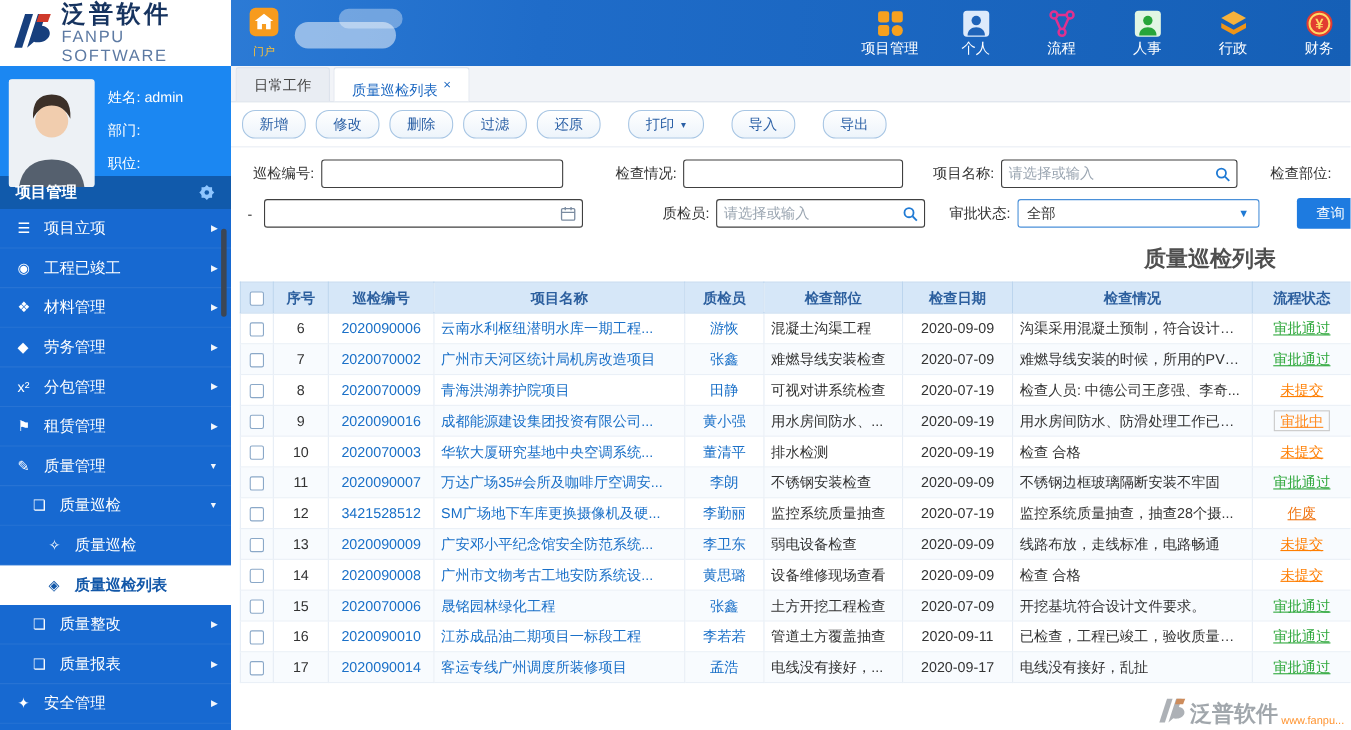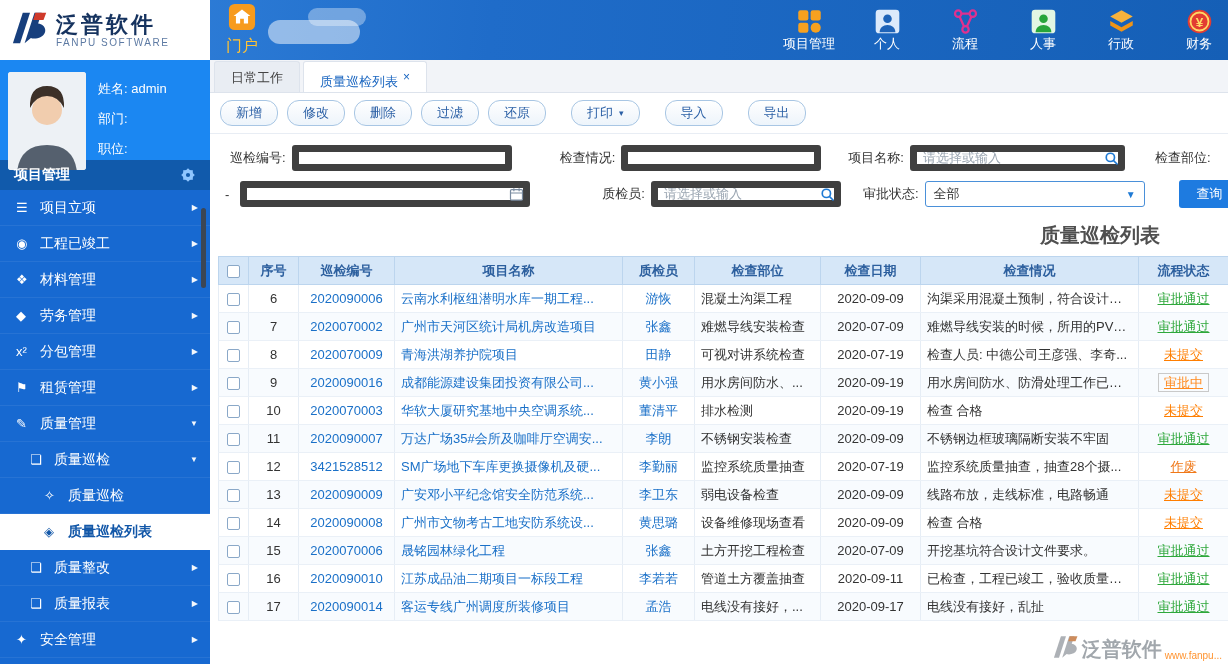--- a/index.html
+++ b/index.html
@@ -5,23 +5,23 @@
   * { margin:0; padding:0; box-sizing:border-box; }
   body { font-family:"Liberation Sans","DejaVu Sans",sans-serif; background:#fff; }
   .app { width:1228px; height:664px; overflow:hidden; position:relative; background:#fff; }
 
   
   .topbar { height:60px; display:flex; align-items:stretch; position:relative;
             background:linear-gradient(95deg,#3585de 0%,#1f6cc9 40%,#155fb6 100%); }
   .logo-area { width:210px; background:#fff; display:flex; align-items:center; padding-left:10px; flex-shrink:0; }
   .logo-text { margin-left:6px; }
   .logo-title { font-size:22px; font-weight:bold; color:#16335f; letter-spacing:3px; line-height:24px; }
-  .logo-sub { font-size:10px; color:#5d7aa3; letter-spacing:1.5px; }
+  .logo-sub { font-size:15px; color:#5d7aa3; letter-spacing:1.5px; }
   .portal { margin-left:16px; display:flex; flex-direction:column; align-items:center; justify-content:center; cursor:pointer; flex-shrink:0; }
-  .portal-label { color:#ffc234; font-size:16px; margin-top:1px; }
+  .portal-label { color:#ffc234; font-size:10px; margin-top:1px; }
   .cloud { position:absolute; background:rgba(255,255,255,.5); border-radius:40px; }
   .cloud.c1 { left:268px; top:20px; width:92px; height:24px; }
   .cloud.c2 { left:308px; top:8px; width:58px; height:18px; background:rgba(255,255,255,.35); }
   .top-nav { margin-left:auto; display:flex; align-items:center; gap:20px; flex-shrink:0; }
   .nav-item { display:flex; flex-direction:column; align-items:center; color:#fff; font-size:13px; width:58px; cursor:pointer; }
   .nav-ico { height:28px; display:flex; align-items:center; }
 
   
   .layout { display:flex; height:604px; }
 
@@ -55,21 +55,21 @@
   .tb-btn { display:inline-flex; align-items:center; height:26px; padding:0 15px; margin-right:9px;
             background:linear-gradient(#ffffff,#edf4fb); border:1px solid #a8c6e4; border-radius:12px;
             color:#2a5fa5; font-size:13px; cursor:pointer; font-family:inherit; white-space:nowrap; }
   .tb-btn.ml-lg { margin-left:16px; }
   .caret { font-size:9px; margin-left:6px; }
 
   .filters { padding-top:6px; }
   .f-row { display:flex; align-items:center; height:36px; white-space:nowrap; width:1100px; }
   .f-row > * { flex-shrink:0; }
   .f-label { font-size:13px; color:#333; margin-right:6px; }
-  .f-input { height:26px; border:7px solid #404040; border-radius:3px; padding:0 6px; font-size:13px; font-family:Liberation Serif, serif; color:#333; }
+  .f-input { height:26px; border:1px solid #404040; border-radius:3px; padding:0 6px; font-size:13px; font-family:Liberation Serif, serif; color:#333; }
   .f-input::placeholder { color:#9aa5b1; }
   .input-wrap { position:relative; display:inline-flex; align-items:center; }
   .input-wrap .in-ico { position:absolute; right:6px; display:flex; pointer-events:auto; cursor:pointer; }
   .pr24 { padding-right:24px; }
   .w190{width:190px;} .w200{width:200px;} .w215{width:215px;} .w220{width:220px;gap:42px;} .w290{width:290px;}
   .ml5{margin-left:5px;} .ml15{margin-left:15px;} .ml20{margin-left:20px;} .ml22{margin-left:22px;}
   .ml27{margin-left:27px;} .ml30{margin-left:30px;} .ml34{margin-left:34px;} .ml48{margin-left:48px;} .ml72{margin-left:72px;}
   .select { height:26px; border:1px solid #4a90d9; border-radius:3px; display:inline-flex; align-items:center;
             justify-content:space-between; padding:0 8px; font-size:13px; color:#333; background:#fff; cursor:pointer; }
   .select .arrow { color:#1f7ad4; font-size:10px; margin-left:8px; }

